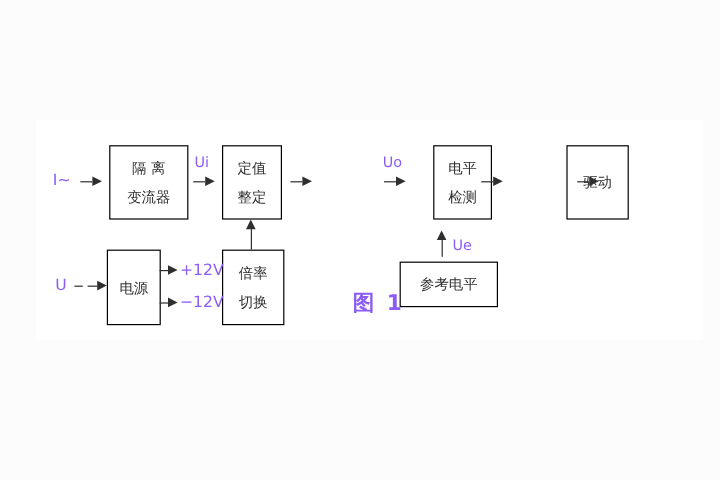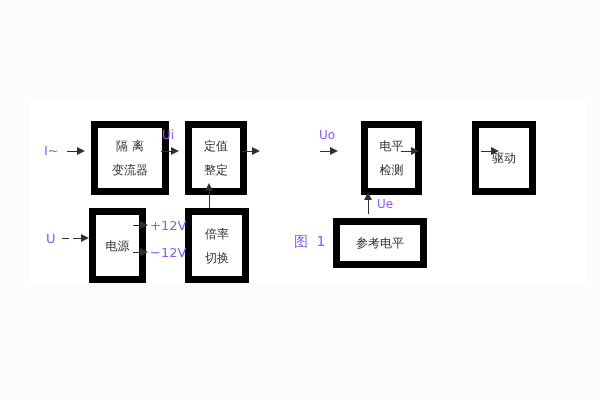--- a/index.html
+++ b/index.html
@@ -11,21 +11,21 @@
   }
   #stage { position: relative; width: 600px; height: 400px; }
   .canvas {
     position: absolute; left: 30px; top: 100px;
     width: 556px; height: 183px;
     background: #ffffff;
   }
   .box {
     position: absolute;
     background: #ffffff;
-    border: 7px solid #000000;
+    border: 1px solid #000000;
     display: flex; flex-direction: column;
     align-items: center; justify-content: center;
     gap: 12px;
     color: #2f2f2f;
     font-size: 12px; line-height: 1;
     white-space: nowrap;
   }
   .lbl {
     position: absolute;
     color: #8b5cf6;
@@ -100,15 +100,15 @@
   <div class="arrow-u" style="left:368px;top:200px;height:14px;"></div>
 
   <div class="lbl" style="left:44px;top:144px;font-size:13px;">I~</div>
   <div class="lbl" style="left:162px;top:129px;">Ui</div>
   <div class="lbl" style="left:319px;top:129px;">Uo</div>
   <div class="lbl" style="left:377px;top:198px;">Ue</div>
   <div class="lbl" style="left:46px;top:232px;font-size:13px;">U</div>
   <div class="lbl" style="left:150px;top:219px;font-size:13px;">+12V</div>
   <div class="lbl" style="left:150px;top:246px;font-size:13px;">−12V</div>
 
-  <div class="lbl" style="left:294px;top:234px;font-size:14px;letter-spacing:2px;">图 1</div>
+  <div class="lbl" style="left:294px;top:244px;font-size:18px;letter-spacing:2px;font-weight:bold;">图 1</div>
 
 </div>
 
 </body></html>

